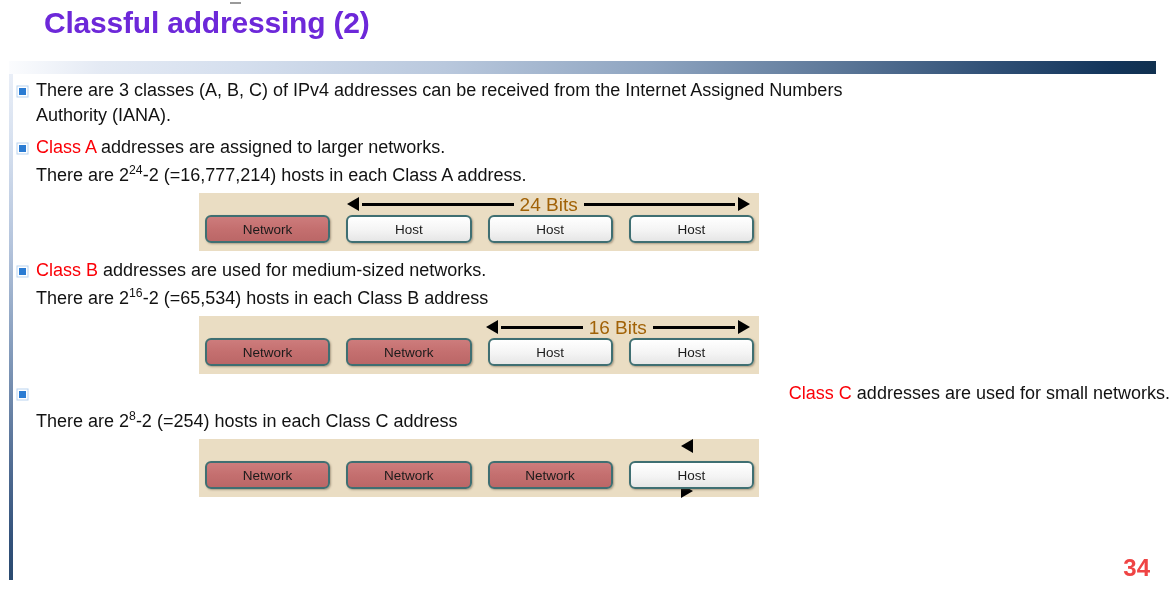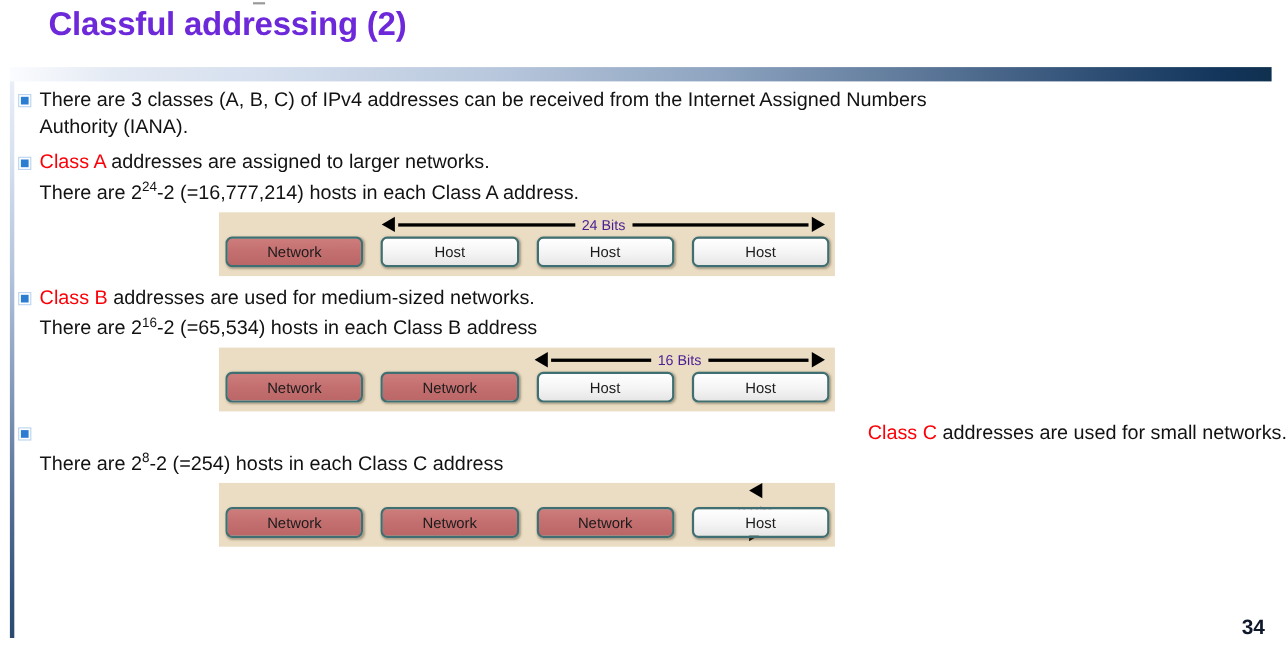--- a/index.html
+++ b/index.html
@@ -128,22 +128,22 @@
     position: absolute;
     top: 0;
     height: 22px;
     display: flex;
     align-items: center;
     gap: 3px;
     box-sizing: border-box;
     padding: 0 4px;
   }
   .bits-label {
-    font-size: 13px;
-    color: #4c1d95;
+    font-size: 19px;
+    color: #a16207;
     white-space: nowrap;
     line-height: 1;
     padding: 0 3px;
   }
   .arrow-shaft {
     flex: 1 1 auto;
     height: 3px;
     background: #000;
     min-width: 4px;
   }
@@ -185,23 +185,23 @@
   .octet.host {
     background: linear-gradient(to bottom, #ffffff 0%, #f4f4f4 55%, #e6e6e6 100%);
     color: #1b1b1b;
   }
 
   
   #page-number {
     position: absolute;
     right: 20px;
     bottom: 17px;
-    font-size: 19px;
+    font-size: 24px;
     font-weight: bold;
-    color: #0f172a;
+    color: #ef4444;
   }
 </style>
 </head>
 <body>
 
 <div id="title-tick"></div>
 
 <div id="slide-title">Classful addressing (2)</div>
 
 <div id="header-bar"></div>

